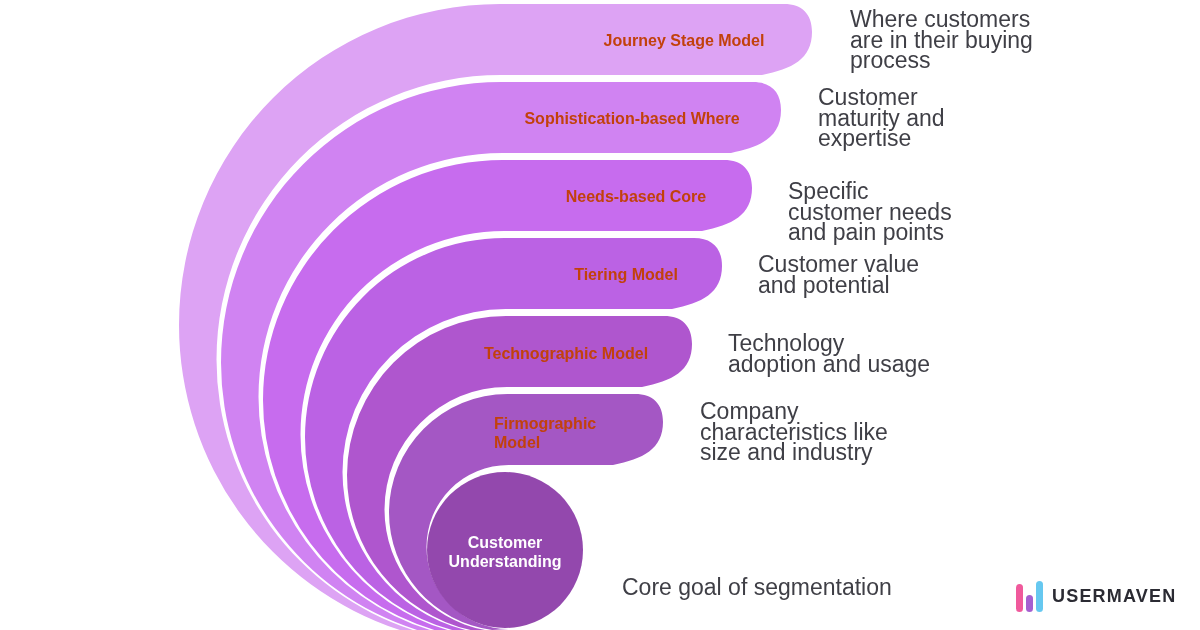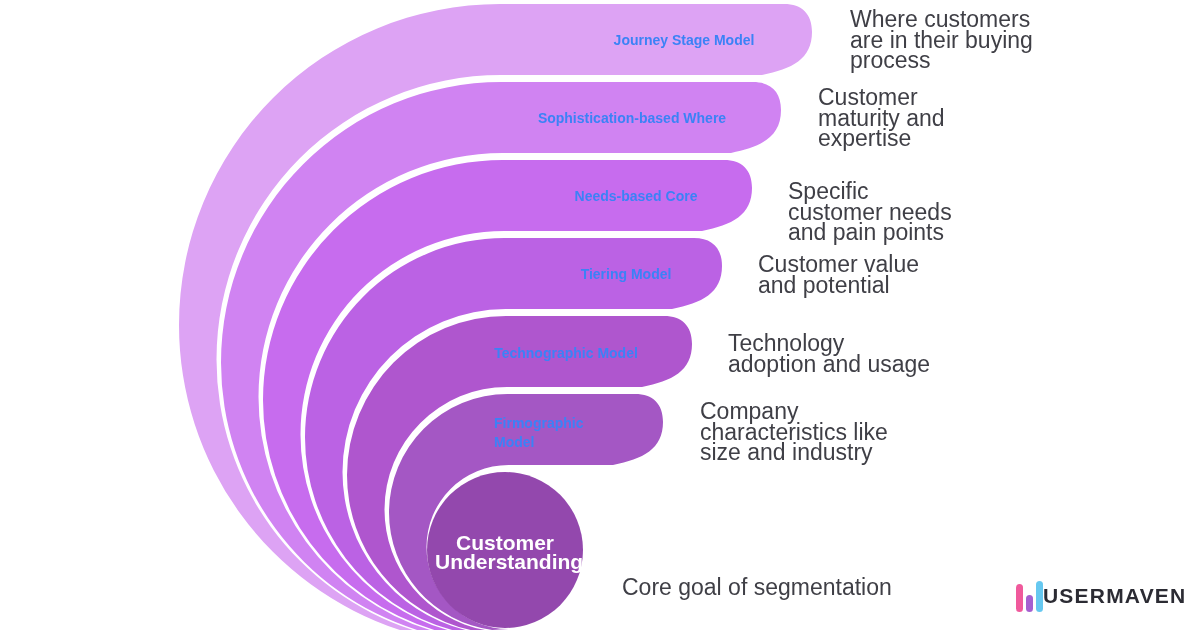--- a/index.html
+++ b/index.html
@@ -3,41 +3,41 @@
 <meta charset="utf-8">
 <style>
   html,body{margin:0;padding:0;background:#ffffff;}
   .canvas{
     position:relative;width:1200px;height:630px;overflow:hidden;
     background:#ffffff;font-family:"Liberation Sans", sans-serif;
   }
   .canvas svg{position:absolute;left:0;top:0;}
   .overlay{position:absolute;left:0;top:0;width:1200px;height:630px;}
   .band-label{
-    position:absolute;color:#3b82f6;font-weight:700;font-size:14px;
+    position:absolute;color:#c2410c;font-weight:700;font-size:16px;
     line-height:19px;transform:translate(-50%,-50%);white-space:nowrap;
     text-align:center;
   }
   .band-label.wrap{white-space:normal;transform:translateY(-50%);text-align:left;}
   .circle-label{
-    position:absolute;color:#ffffff;font-weight:700;font-size:21px;
+    position:absolute;color:#ffffff;font-weight:700;font-size:16px;
     line-height:19px;transform:translate(-50%,-50%);text-align:center;
   }
   .desc{
     position:absolute;color:#3f3f46;font-size:23px;line-height:20.5px;
     transform:translateY(-50%);text-align:left;
   }
   .logo{position:absolute;left:1016px;top:580px;display:flex;align-items:center;}
   .logo-bars{display:flex;align-items:flex-end;height:32px;}
   .logo-bar{width:7px;border-radius:4px;margin-right:3px;}
   .logo-bar.b1{height:28px;}
   .logo-bar.b2{height:17px;}
   .logo-bar.b3{height:31px;margin-right:0;}
   .logo-text{
-    font-weight:700;font-size:21px;letter-spacing:1.2px;
+    font-weight:700;font-size:18px;letter-spacing:1.2px;margin-left:9px;
     color:#2b2b33;
   }
 </style>
 </head>
 <body>
 
 <div class="canvas">
   <svg id="diagram-svg" width="1200" height="630" viewBox="0 0 1200 630">
       <path d="M 784 4 L 500 4 A 321 321 0 0 0 179 325 A 321 321 0 0 0 399.9 630 L 412.9 630 A 284.5 284.5 0 0 1 216.5 359.5 A 284.5 284.5 0 0 1 501 75 L 762 75 C 792 69 812 59 812 32 C 812 14 802 4 784 4 Z" fill="#dda3f4"></path>
       <path d="M 753 82 L 501.5 82 A 280.5 280.5 0 0 0 221 362.5 A 280.5 280.5 0 0 0 417.1 630 L 430.1 630 A 244 244 0 0 1 258.5 397 A 244 244 0 0 1 502.5 153 L 731 153 C 761 147 781 137 781 110 C 781 92 771 82 753 82 Z" fill="#d083f2"></path>

